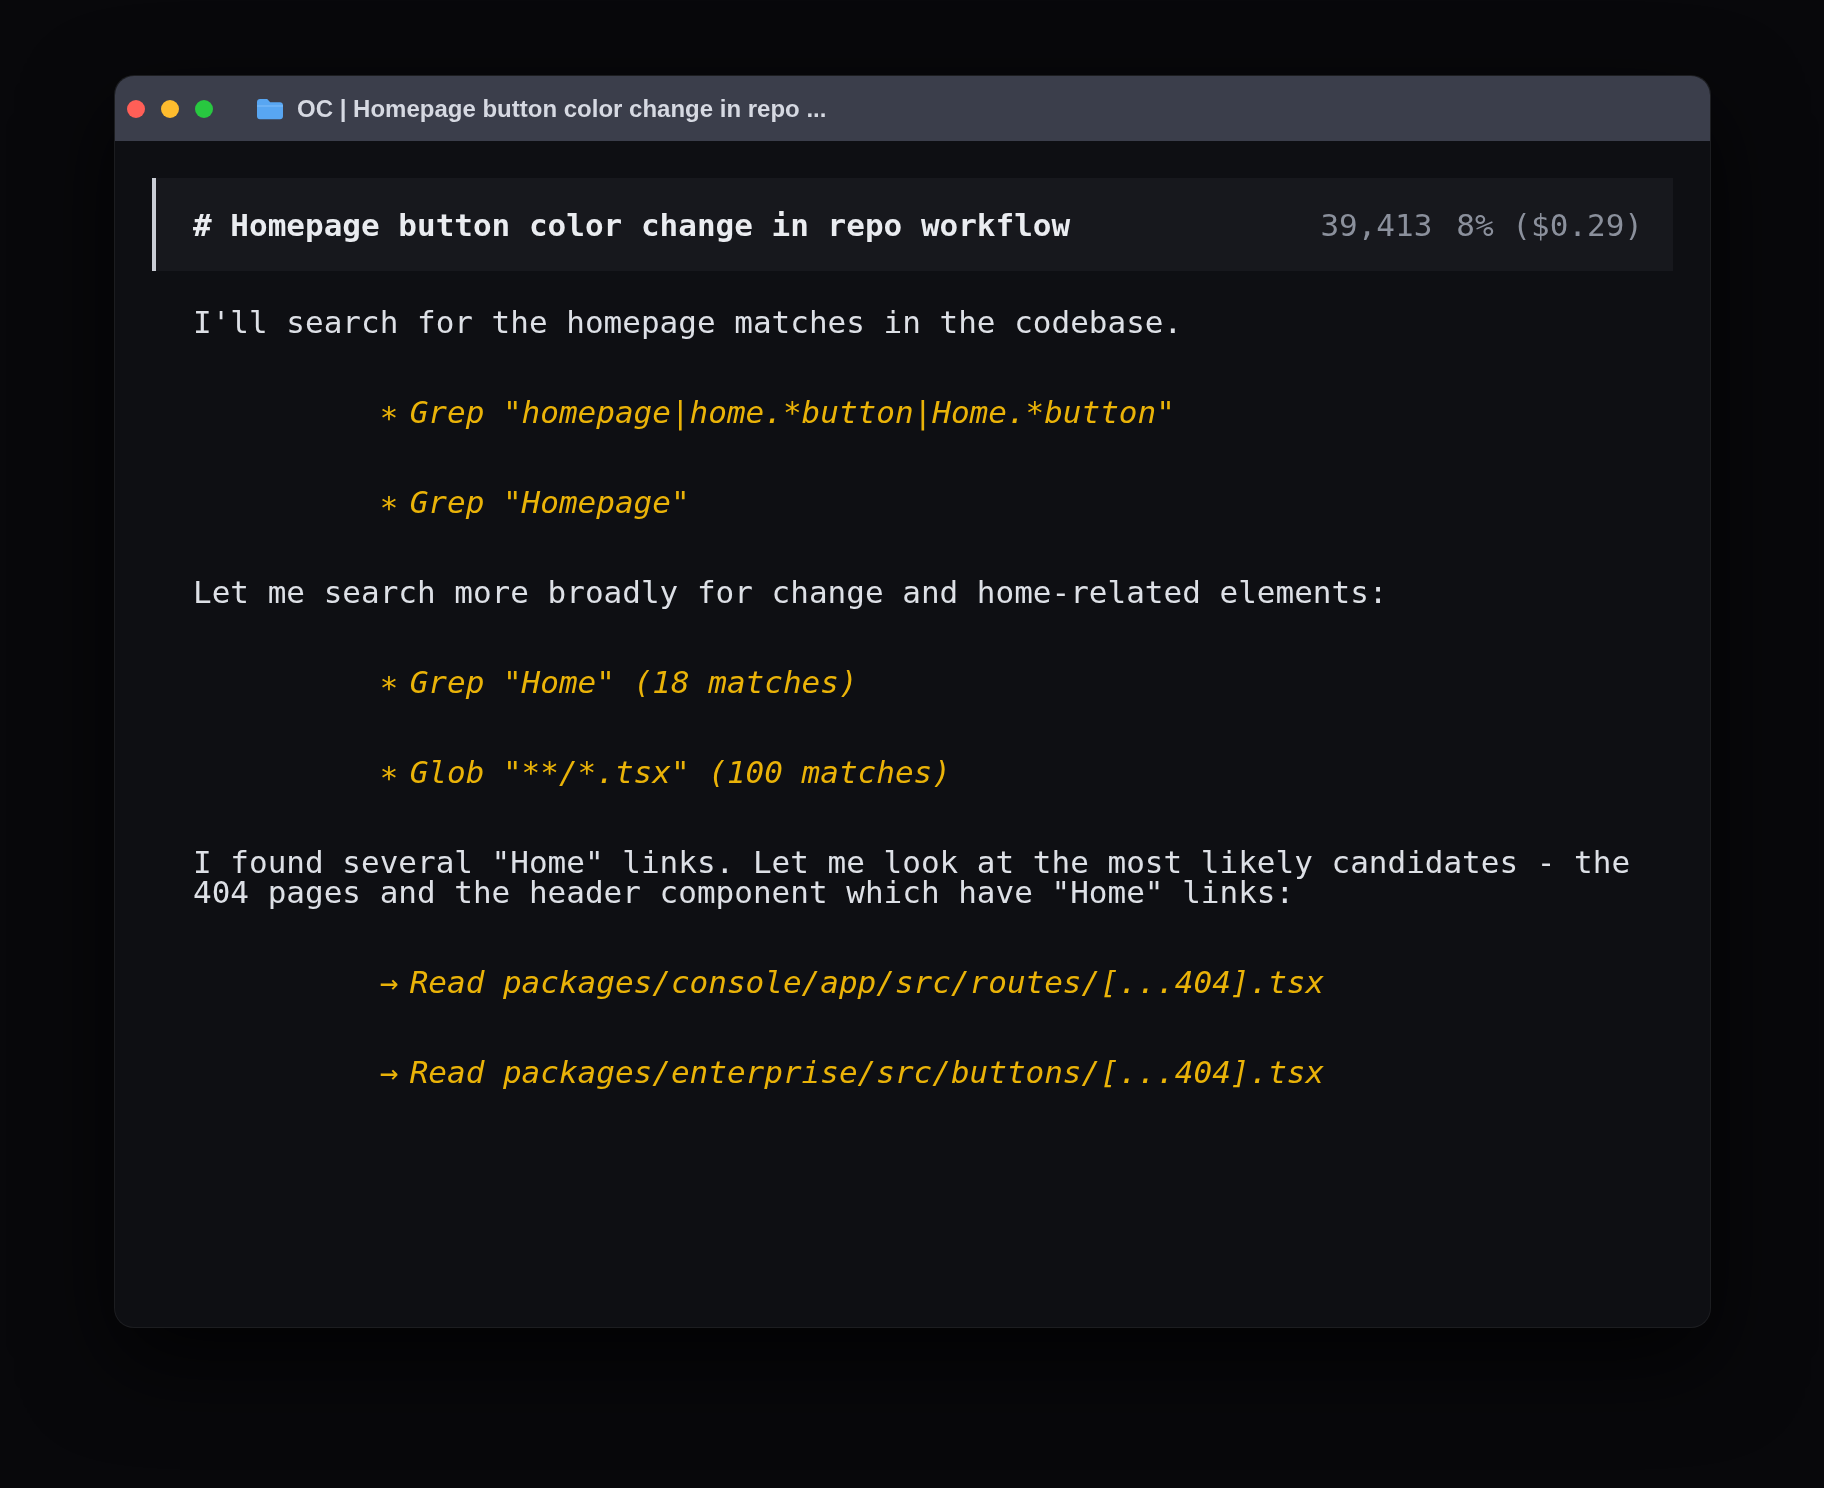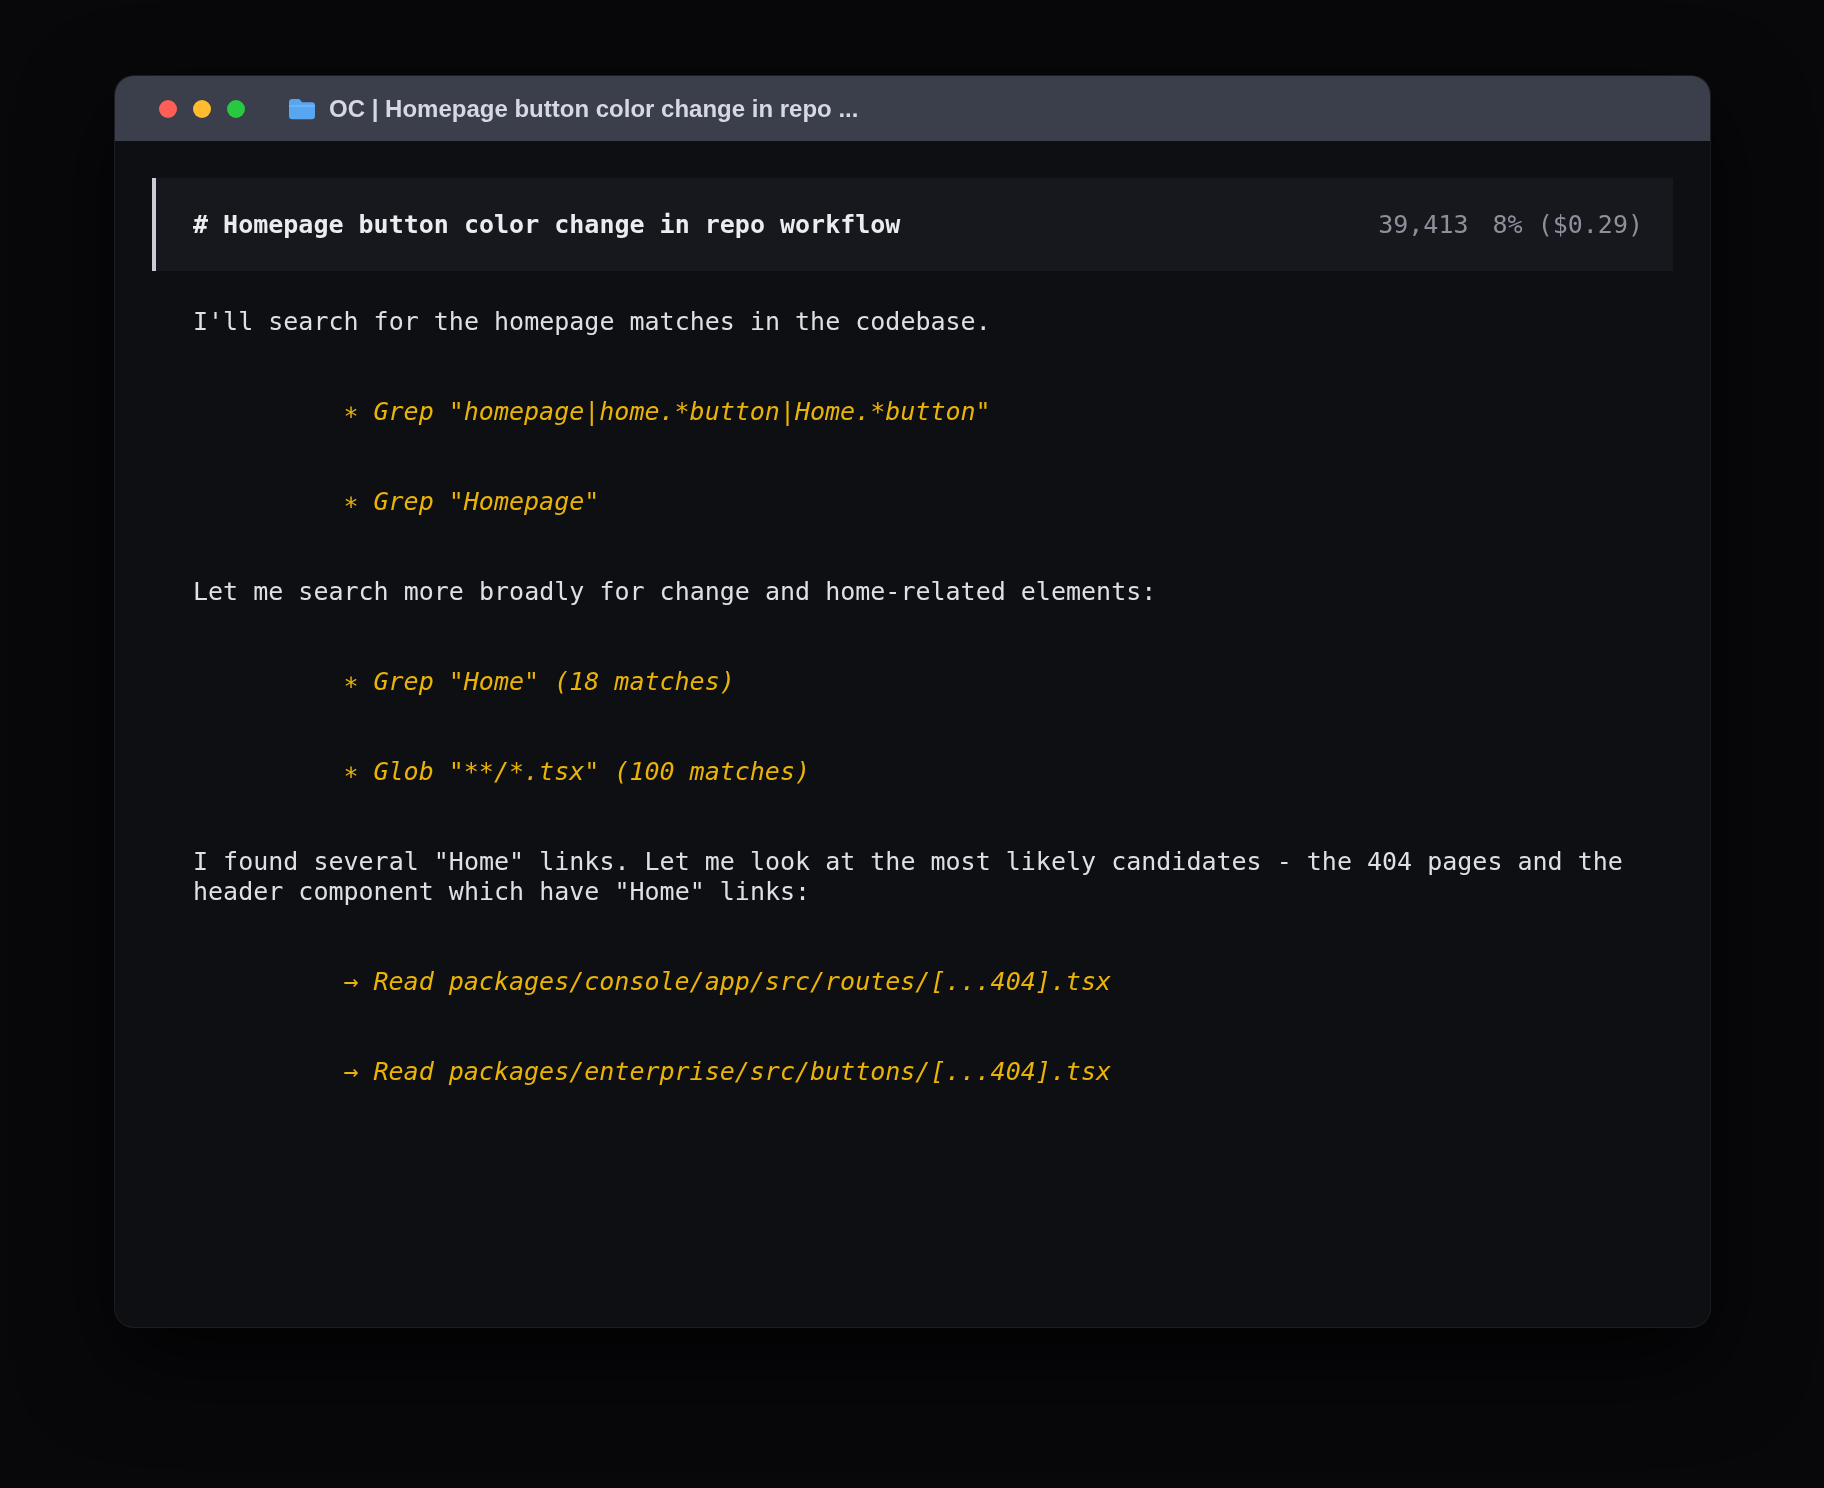--- a/index.html
+++ b/index.html
@@ -15,21 +15,21 @@
     box-shadow: 0 34px 90px rgba(0,0,0,0.75);
     border: 1px solid rgba(255,255,255,0.06);
   }
 
   
   .titlebar {
     height: 65px;
     background: #3b3e4b;
     display: flex;
     align-items: center;
-    padding: 0 44px;
+    padding: 0 12px;
   }
   .lights { display: flex; gap: 16px; }
   .light { width: 18px; height: 18px; border-radius: 50%; }
   .light.red    { background: #ff5f57; }
   .light.yellow { background: #febc2e; }
   .light.green  { background: #28c840; }
   .titlegroup {
     display: flex;
     align-items: center;
     gap: 12px;
@@ -40,21 +40,21 @@
     font-weight: bold;
     font-size: 24px;
     color: #d6d9e2;
     white-space: nowrap;
   }
 
   
   .term {
     padding: 37px 37px 0 37px;
     font-family: "DejaVu Sans Mono", "Liberation Mono", monospace;
-    font-size: 25px;
+    font-size: 31px;
     line-height: 30px;
     color: #dde0e6;
     height: calc(100% - 65px);
     display: flex;
     flex-direction: column;
   }
 
   .session-header {
     background: #17181d;
     border-left: 4px solid #c9ccd4;

